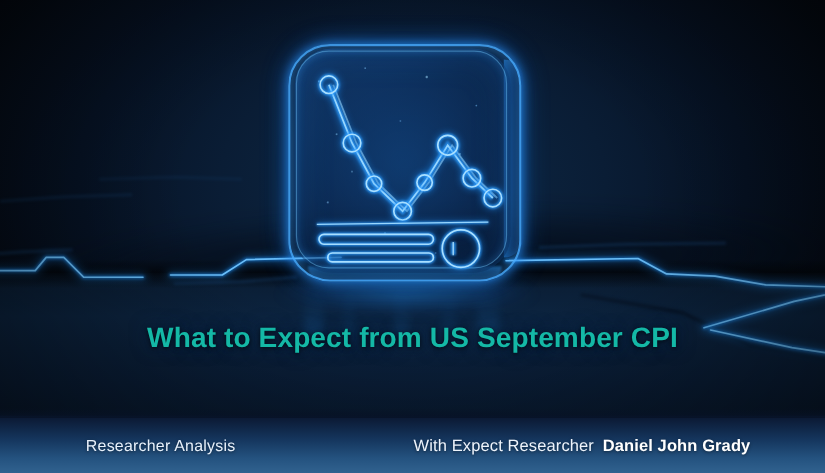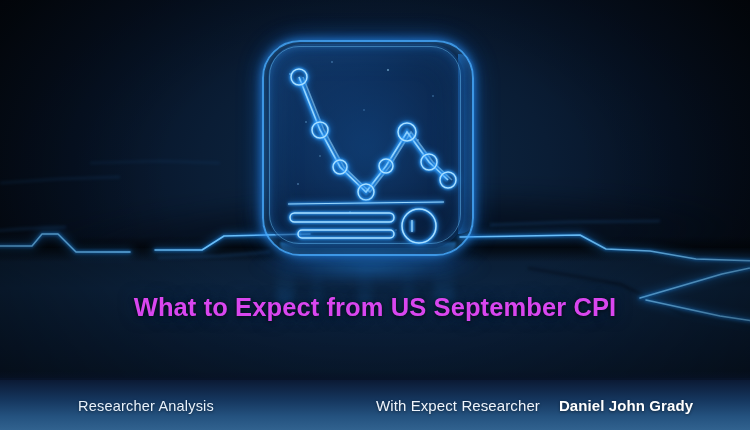--- a/index.html
+++ b/index.html
@@ -134,21 +134,21 @@
   .floor-glow{
     position:absolute;left:210px;top:246px;width:320px;height:54px;
     background:radial-gradient(ellipse 150px 24px at 50% 40%, rgba(40,150,250,.40) 0%, rgba(20,90,180,.14) 55%, rgba(0,0,0,0) 80%);
     filter:blur(5px);
   }
 
   
   .title{
     position:absolute;left:0;right:0;top:293px;
     text-align:center;
-    color:#d946ef;
+    color:#14b8a6;
     font-size:25.5px;
     font-weight:bold;
     letter-spacing:.1px;
     text-shadow:0 1px 5px rgba(0,0,0,.75), 0 0 16px rgba(10,40,80,.7);
     white-space:nowrap;
   }
 
   
   .bottombar{
     position:absolute;left:0;right:0;top:378px;height:52px;
@@ -162,21 +162,21 @@
     position:absolute;left:78px;top:398px;
     color:#e8f1fb;font-size:14.5px;font-weight:normal;letter-spacing:.2px;
     text-shadow:0 1px 3px rgba(0,0,0,.45);
   }
   .bb-right{
     position:absolute;left:376px;top:397px;
     color:#eef4fc;font-size:15px;letter-spacing:.1px;
     text-shadow:0 1px 3px rgba(0,0,0,.45);
     white-space:nowrap;
   }
-  .bb-right .name{font-weight:bold;color:#ffffff;margin-left:19px;}
+  .bb-right .name{font-weight:bold;color:#ffffff;margin-left:8px;}
 </style>
 </head>
 <body>
 
 <div id="stage">
 
   <div class="bg-base"></div>
   <div class="bg-sweep"></div>
   <div class="bg-floor"></div>
   <div class="bg-horizon"></div>

